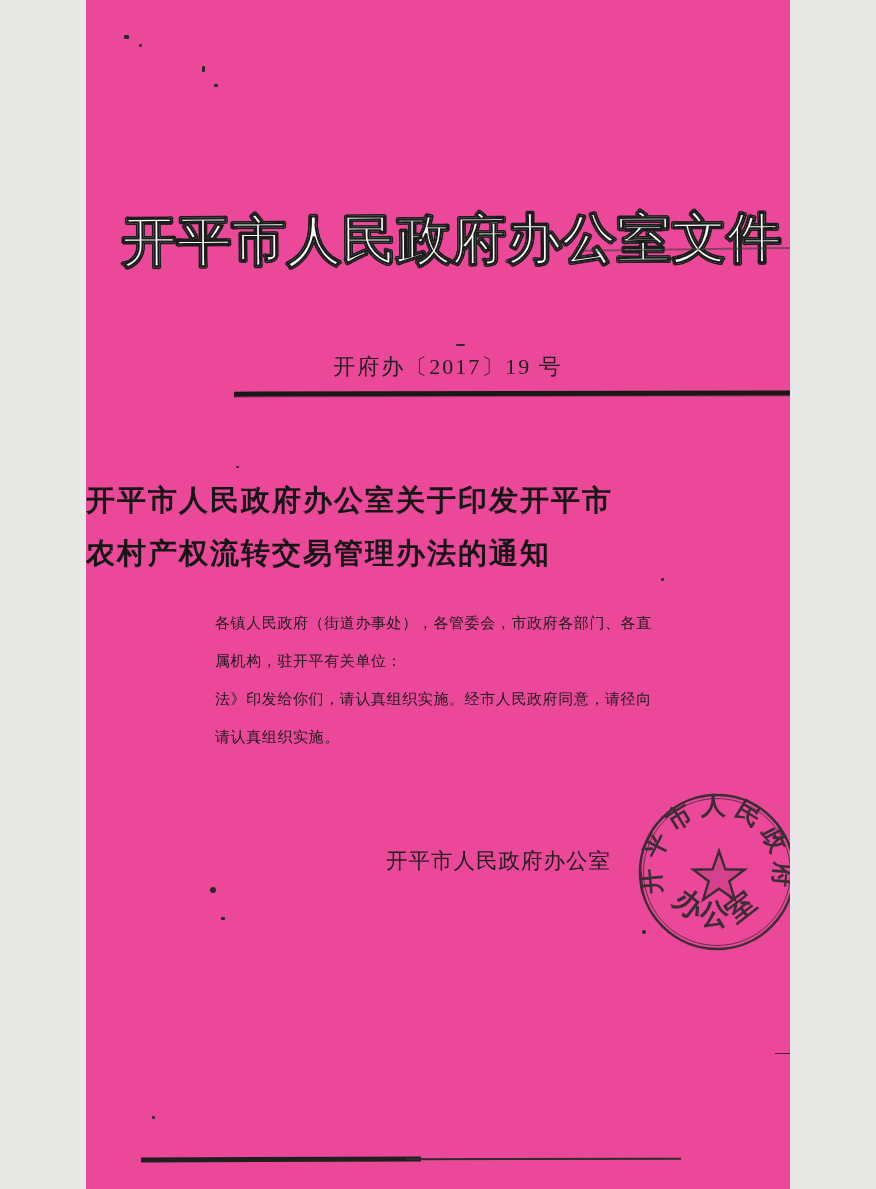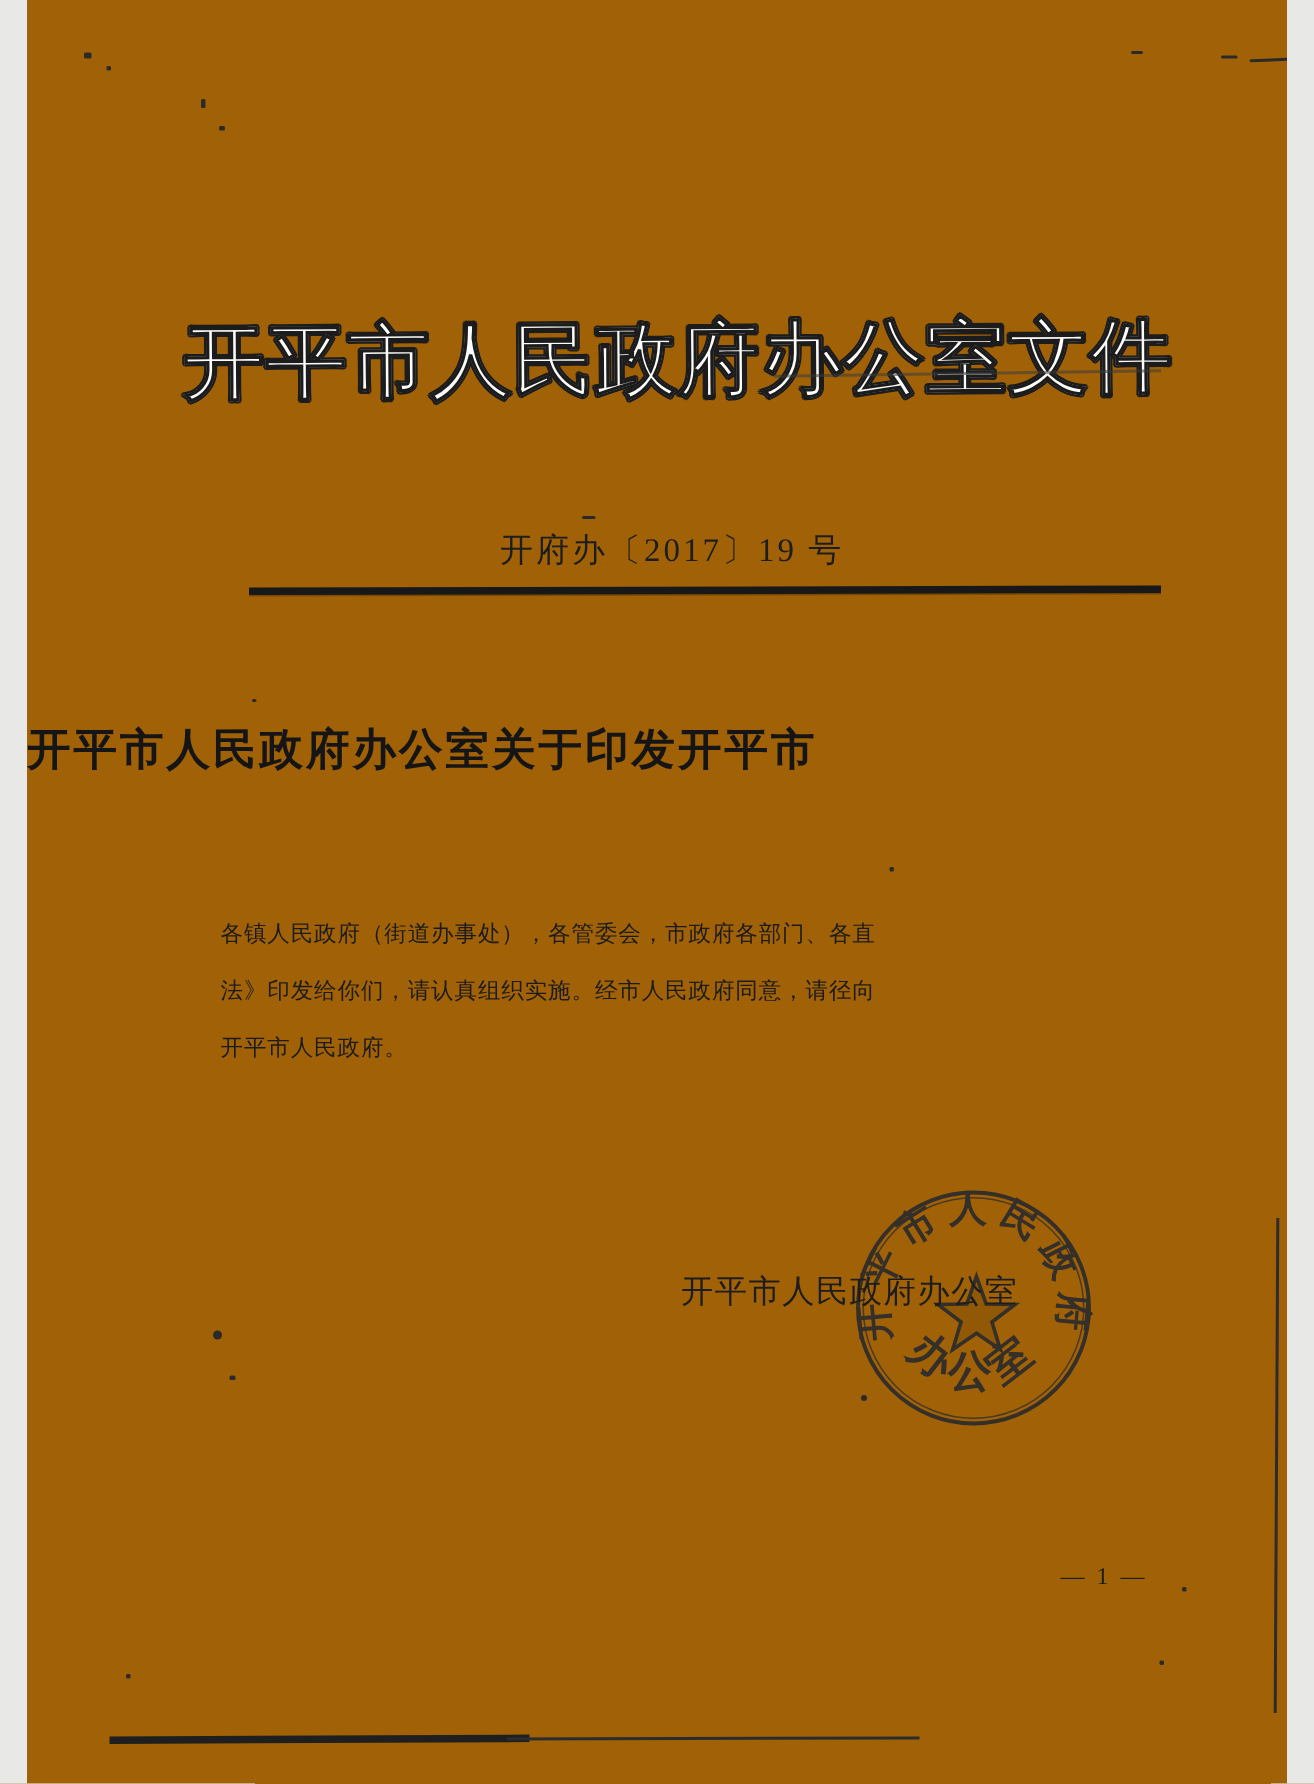--- a/index.html
+++ b/index.html
@@ -1,20 +1,20 @@
 <!DOCTYPE html>
 <html><head>
 <meta charset="utf-8">
 <style>
   html,body{margin:0;padding:0;background:#e8e8e6;}
   .page{
     position:relative;
-    width:840px;height:1189px;
+    width:704px;height:1189px;
     margin:0 auto;
-    background:#a16207;
+    background:#ec4899;
     overflow:hidden;
     font-family:"Liberation Serif","DejaVu Serif",serif;
     color:#1d1d1d;
   }
   
   .letterhead{
     position:absolute;top:204px;left:0;right:0;
     text-align:center;
     font-family:"Liberation Serif","DejaVu Serif",serif;
     font-size:54px;font-weight:700;letter-spacing:1px;
@@ -104,26 +104,28 @@
 
   <div class="letterhead">开平市人民政府办公室文件</div>
   <div class="header-scratch"></div>
 
   <div class="doc-number">开府办〔2017〕19 号</div>
 
   <div class="red-rule"></div>
 
   <h1 class="title">
     <div>开平市人民政府办公室关于印发开平市</div>
+    <div>农村产权流转交易管理办法的通知</div>
   </h1>
 
   <div class="body-text">
     <div class="body-line">各镇人民政府（街道办事处），各管委会，市政府各部门、各直</div>
+    <div class="body-line">属机构，驻开平有关单位：</div>
     <div class="body-line">法》印发给你们，请认真组织实施。经市人民政府同意，请径向</div>
-    <div class="body-line">开平市人民政府。</div>
+    <div class="body-line">请认真组织实施。</div>
   </div>
 
   <div class="sign-org">开平市人民政府办公室</div>
 
   <svg class="seal" viewBox="-110 -110 220 220">
     <defs>
       <path id="sealTopArc" d="M -54.5,19.8 A 58,58 0 1 1 54.5,19.8" fill="none"></path>
       <path id="sealBottomArc" d="M -43,29.2 A 52,52 0 0 0 43,29.2" fill="none"></path>
     </defs>
     <circle cx="0" cy="0" r="77" fill="none" stroke="#2b2b2b" stroke-width="2.6"></circle>

